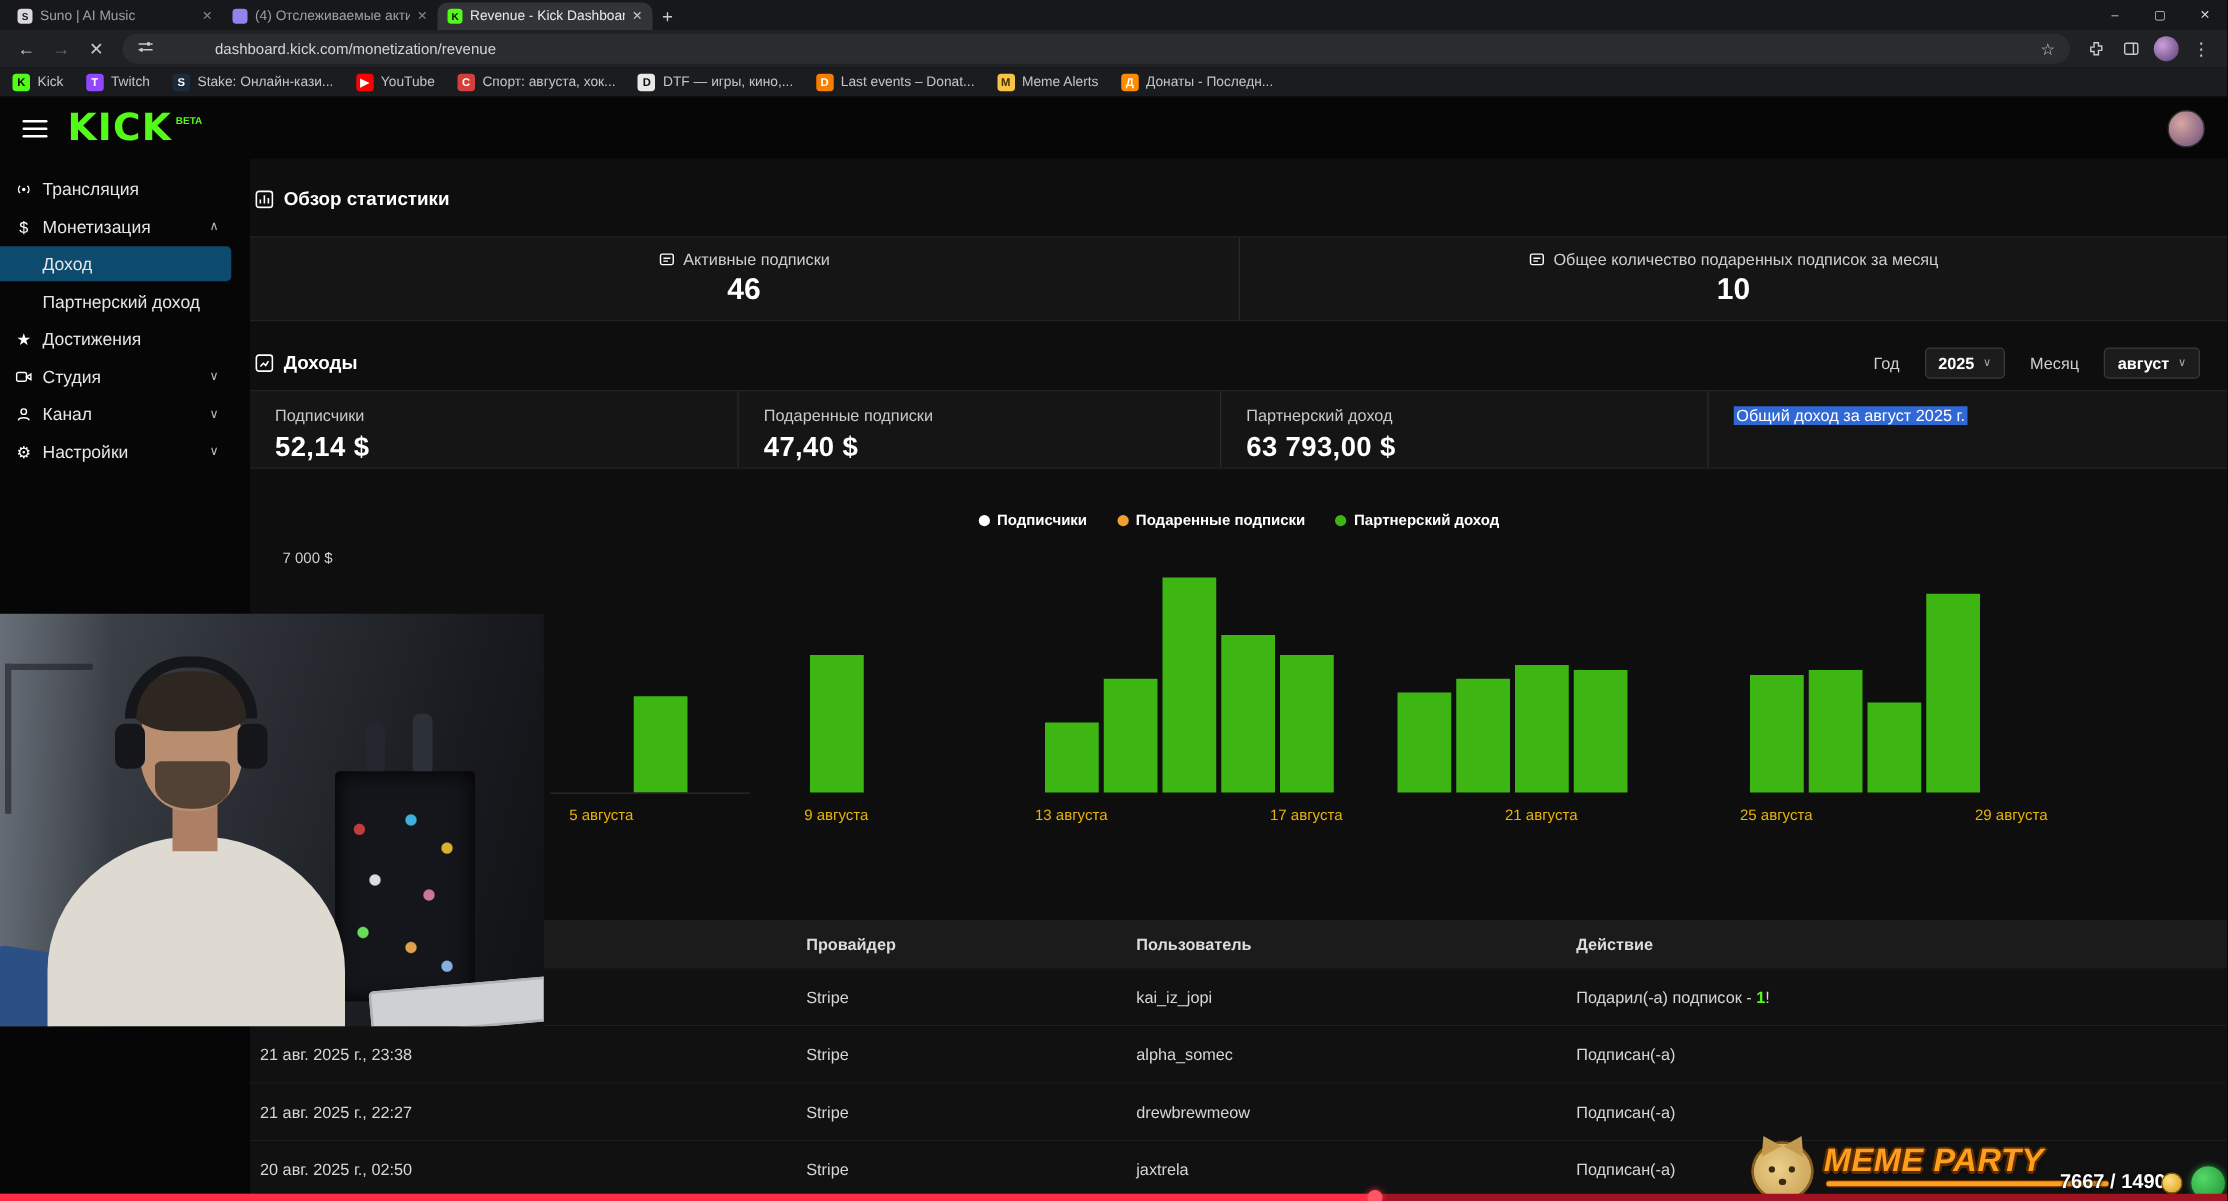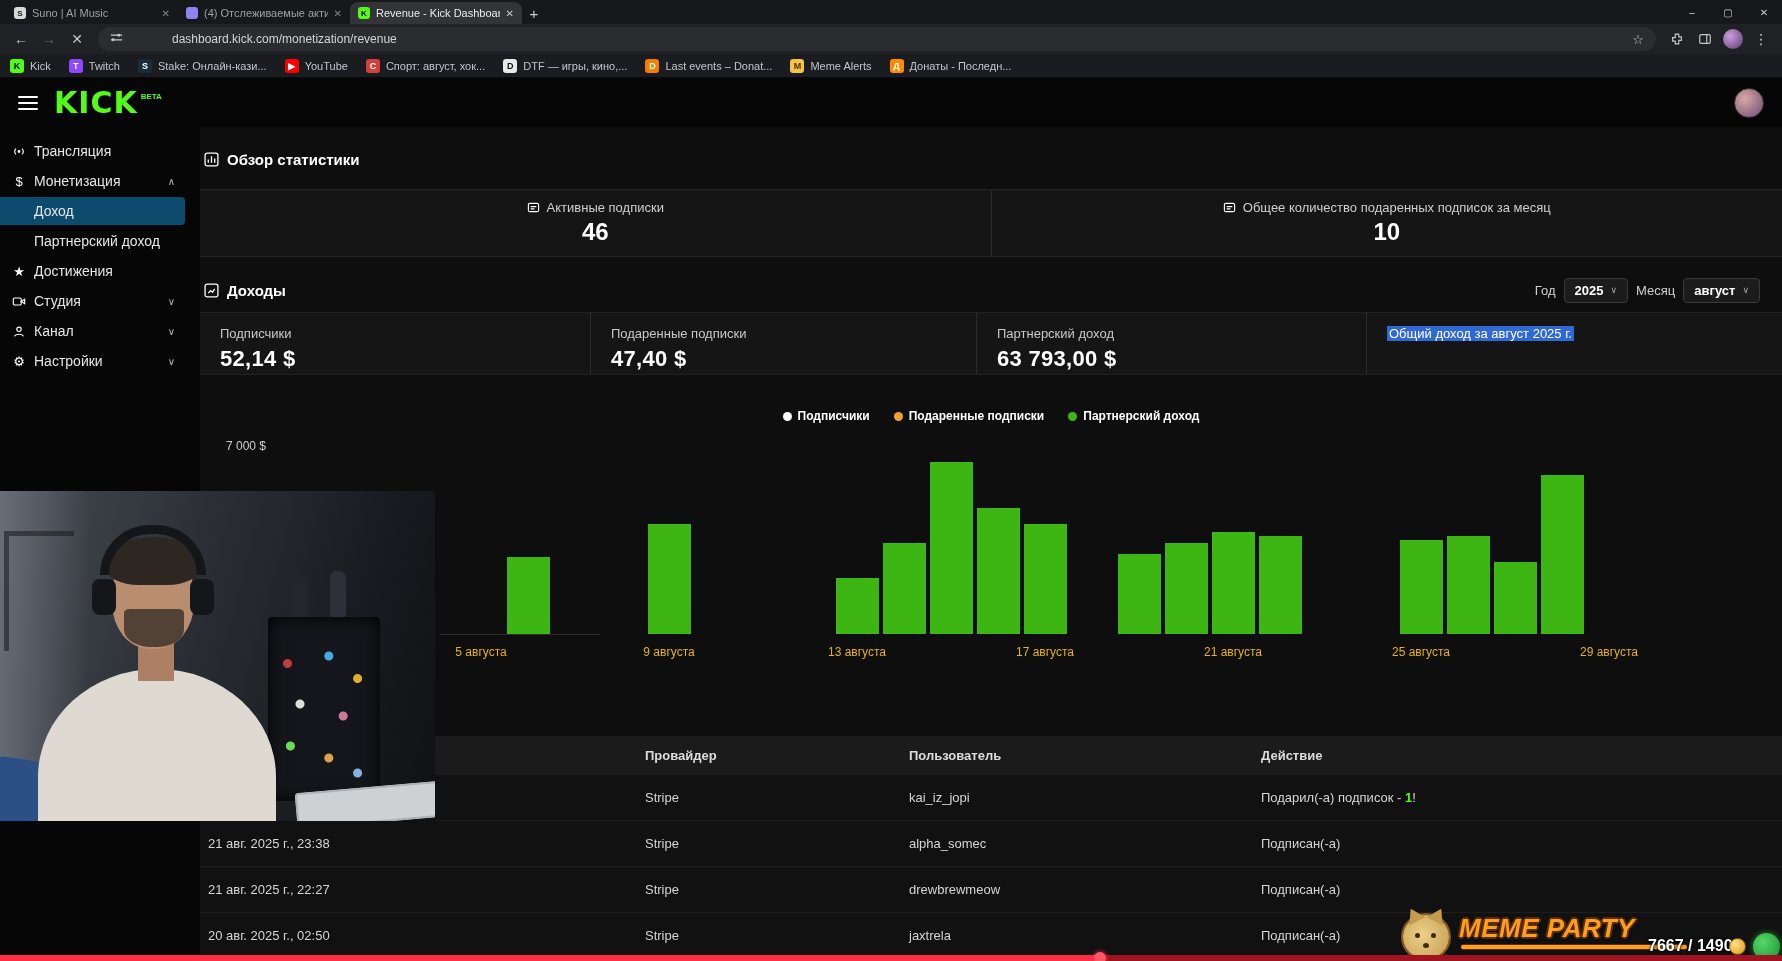--- a/index.html
+++ b/index.html
@@ -50,21 +50,21 @@
   .sectiontitle{position:absolute;display:flex;align-items:center;gap:8px;color:#fff;font-size:15px;font-weight:bold;}
   .sectiontitle .sicon{display:flex;}
 
   .statsband{position:absolute;left:0;right:0;top:62px;height:68px;background:#151515;border-top:1px solid #222;border-bottom:1px solid #222;display:flex;}
   .statcell{flex:1;display:flex;flex-direction:column;align-items:center;justify-content:center;gap:3px;}
   .statcell .lblrow{display:flex;align-items:center;gap:7px;color:#cfcfcf;font-size:13px;}
   .statcell .val{color:#fff;font-size:24px;font-weight:bold;}
   .vdiv{width:1px;background:#2a2a2a;}
 
   .revheader{position:absolute;left:4px;right:22px;top:148px;height:30px;display:flex;align-items:center;}
-  .revcontrols{margin-left:auto;display:flex;align-items:center;gap:8px;color:#cfcfcf;font-size:13px;}
+  .revcontrols{margin-left:auto;display:flex;align-items:center;gap:20px;color:#cfcfcf;font-size:13px;}
   .dropdown{display:flex;align-items:center;gap:7px;background:#1c1c1c;border:1px solid #3a3a3a;border-radius:4px;padding:4px 10px;color:#fff;font-weight:bold;font-size:13px;}
   .dropdown .chev{color:#aaa;font-size:9px;font-weight:normal;}
 
   .revband{position:absolute;left:0;right:0;top:185px;height:63px;background:#151515;border-top:1px solid #222;border-bottom:1px solid #222;display:flex;}
   .revcell{position:relative;padding:11px 0 0 20px;border-right:1px solid #2a2a2a;}
   .revcell.w0{width:391px;}.revcell.w1{width:386px;}.revcell.w2{width:390px;}.revcell.w3{flex:1;border-right:none;}
   .revcell .lbl{display:inline-block;font-size:13px;color:#c9c9c9;margin-bottom:5px;}
   .valrow{display:flex;align-items:center;gap:8px;}
   .revcell .val{font-size:22px;font-weight:bold;color:#fff;letter-spacing:.3px;}
   .hl{background:var(--sel-blue,#3069d6);color:#fff !important;padding:0 2px;}
@@ -211,21 +211,21 @@
       <div class="bm">
         <span class="bmicon" style="background: rgb(26, 43, 60); color: rgb(255, 255, 255);">S</span>
         <span>Stake: Онлайн-кази...</span>
       </div>
       <div class="bm">
         <span class="bmicon" style="background: rgb(255, 0, 0); color: rgb(255, 255, 255);">▶</span>
         <span>YouTube</span>
       </div>
       <div class="bm">
         <span class="bmicon" style="background: rgb(211, 64, 60); color: rgb(255, 255, 255);">С</span>
-        <span>Спорт: август, хок...</span>
+        <span>Спорт: августа, хок...</span>
       </div>
       <div class="bm">
         <span class="bmicon" style="background: rgb(232, 232, 232); color: rgb(17, 17, 17);">D</span>
         <span>DTF — игры, кино,...</span>
       </div>
       <div class="bm">
         <span class="bmicon" style="background: rgb(245, 125, 0); color: rgb(255, 255, 255);">D</span>
         <span>Last events – Donat...</span>
       </div>
       <div class="bm">

